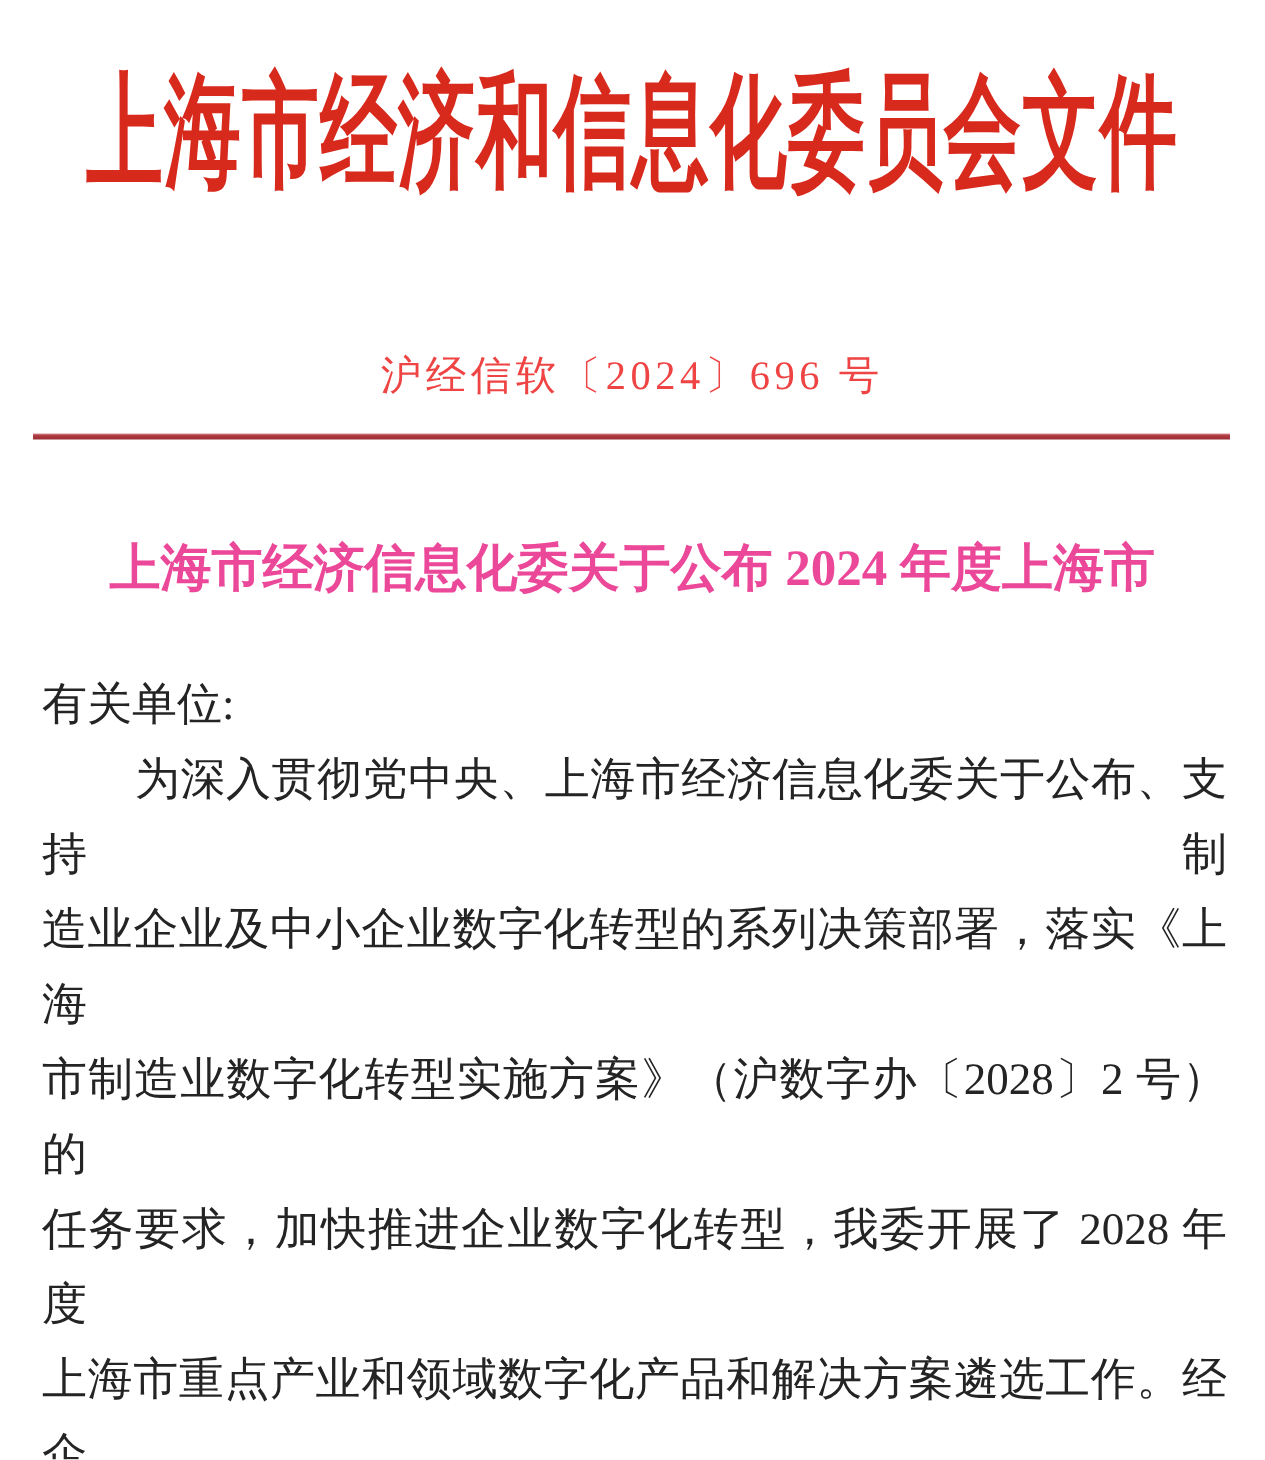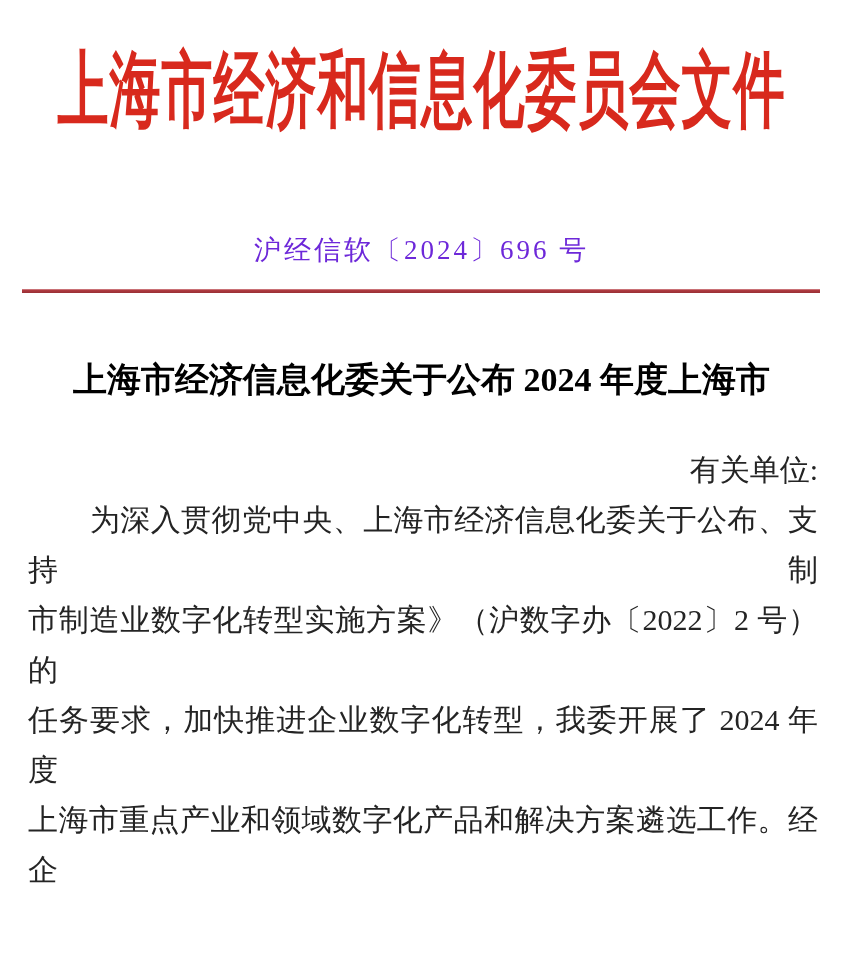--- a/index.html
+++ b/index.html
@@ -31,51 +31,50 @@
     transform-origin: 50% 50%;
     white-space: nowrap;
   }
   .doc-number {
     margin-top: 97px;
     height: 36px;
     line-height: 36px;
     text-align: center;
     font-size: 27px;
     letter-spacing: 3px;
-    color: #6d28d9;
+    color: #ef4444;
     white-space: nowrap;
   }
   .red-rule {
     margin: 21px 0 0 22px;
     width: 798px;
     height: 4px;
     background: linear-gradient(to bottom, #d89094 0%, var(--rule-red, #ae3a40) 35%, #992f35 100%);
   }
   
   .doc-title {
     margin-top: 62px;
     text-align: center;
     font-size: 34px;
     font-weight: bold;
     line-height: 50px;
-    color: #000000;
+    color: #ec4899;
   }
   .doc-title .title-line {
     white-space: nowrap;
   }
   
   .content {
     padding: 0 25px 0 28px;
     font-size: 30px;
     line-height: 50px;
     color: #242424;
   }
   .salutation {
     margin-top: 40px;
-    text-align: right;
   }
   .para-line {
     text-align: justify;
     text-align-last: justify;
     text-justify: inter-character;
   }
   .para-line.first {
     text-indent: 62px;
   }
 </style>
@@ -91,19 +90,20 @@
   <div class="red-rule"></div>
 
   <div class="doc-title">
     <div class="title-line">上海市经济信息化委关于公布 2024 年度上海市</div>
   </div>
 
   <div class="content">
     <div class="salutation">有关单位:</div>
 
     <div class="para-line first">为深入贯彻党中央、上海市经济信息化委关于公布、支持制</div>
-    <div class="para-line">市制造业数字化转型实施方案》（沪数字办〔2022〕2 号）的</div>
-    <div class="para-line">任务要求，加快推进企业数字化转型，我委开展了 2024 年度</div>
+    <div class="para-line">造业企业及中小企业数字化转型的系列决策部署，落实《上海</div>
+    <div class="para-line">市制造业数字化转型实施方案》（沪数字办〔2028〕2 号）的</div>
+    <div class="para-line">任务要求，加快推进企业数字化转型，我委开展了 2028 年度</div>
     <div class="para-line">上海市重点产业和领域数字化产品和解决方案遴选工作。经企</div>
 
   </div>
 
 </div>
 
 </body></html>

